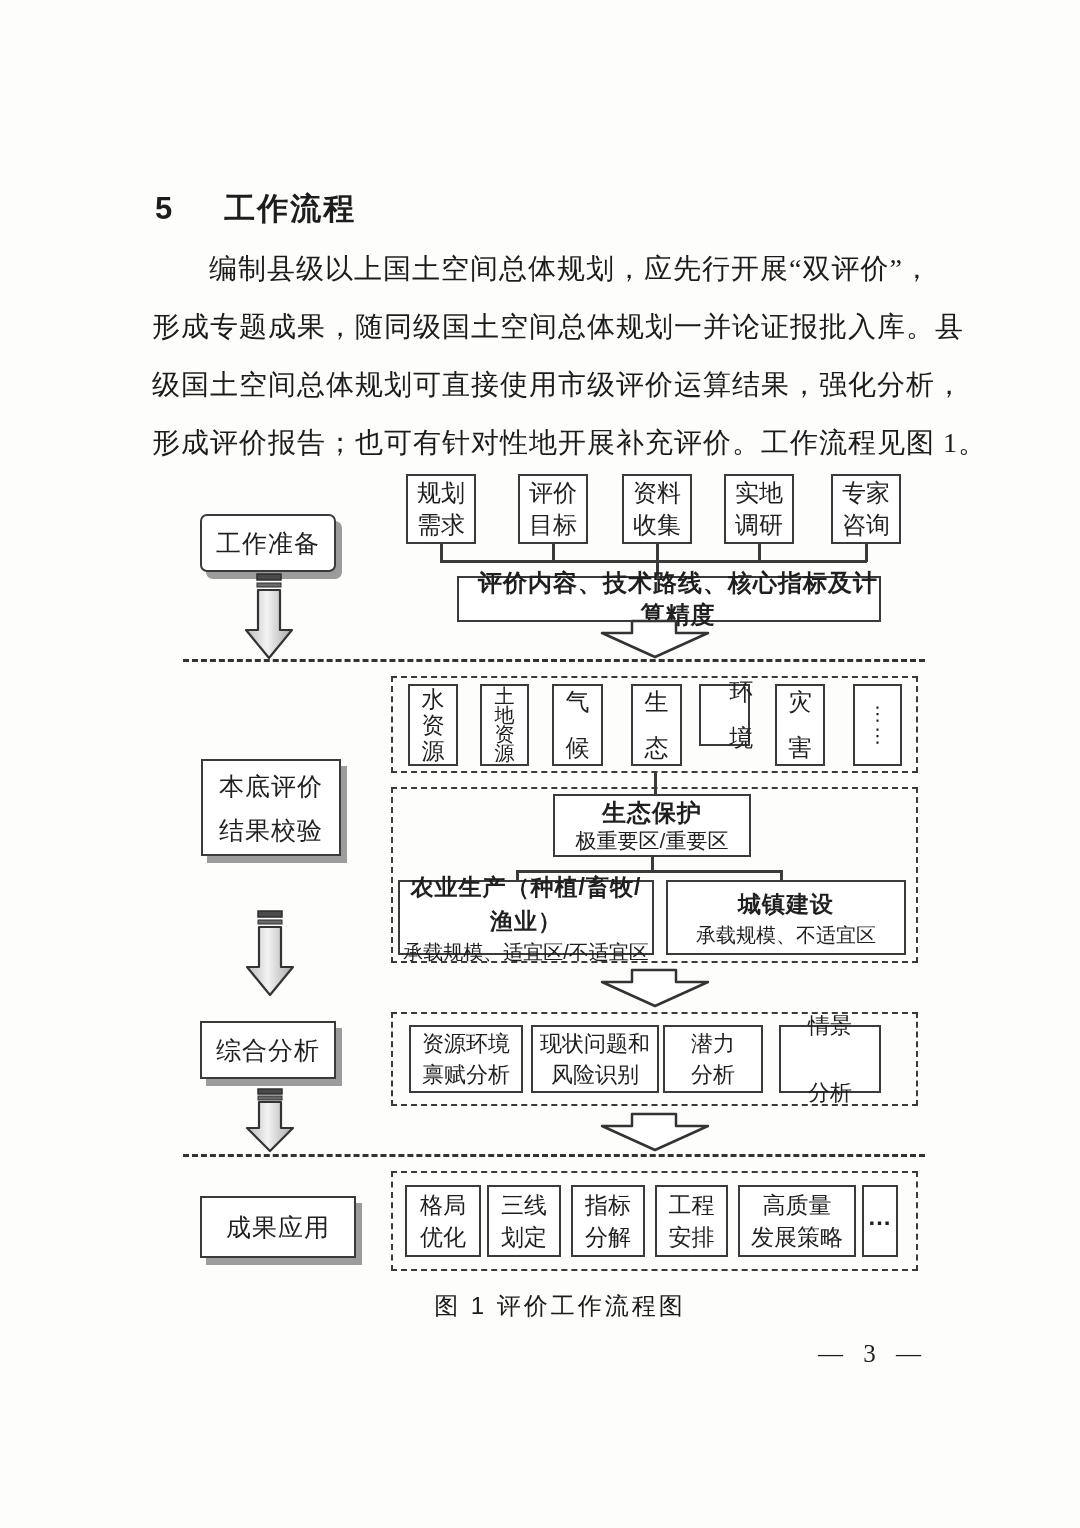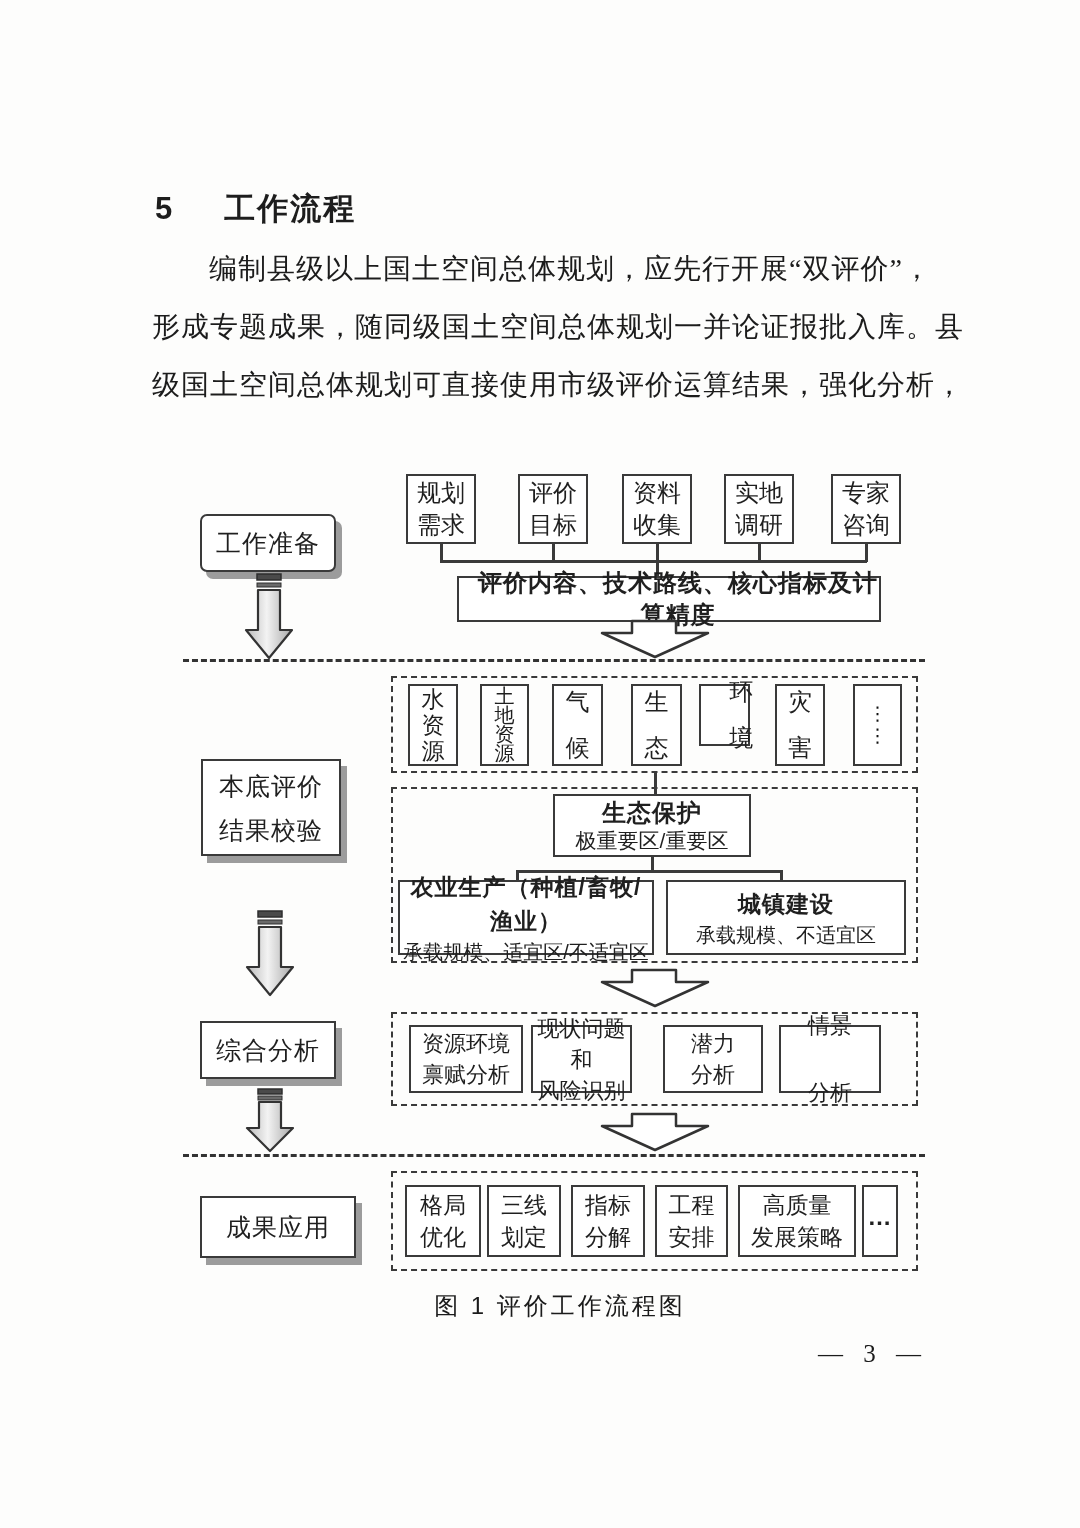--- a/index.html
+++ b/index.html
@@ -98,20 +98,21 @@
     </defs>
   </svg>
 
   <div class="heading">
     <span class="num">5</span><span>工作流程</span>
   </div>
   <div class="para">
     <div class="pline indent">编制县级以上国土空间总体规划，应先行开展“双评价”，</div>
     <div class="pline">形成专题成果，随同级国土空间总体规划一并论证报批入库。县</div>
     <div class="pline">级国土空间总体规划可直接使用市级评价运算结果，强化分析，</div>
+    <div class="pline">形成评价报告；也可有针对性地开展补充评价。工作流程见图 1。</div>
   </div>
 
   <div class="box shadow stage" style="left:200px;top:514px;width:136px;height:58px;border-radius:7px;">
     <div class="ln">工作准备</div>
   </div>
   <div class="box shadow stage" style="left:201px;top:759px;width:140px;height:97px;">
     <div class="ln">本底评价</div>
     <div class="ln">结果校验</div>
   </div>
   <div class="box shadow stage" style="left:200px;top:1021px;width:136px;height:58px;">
@@ -223,21 +224,21 @@
 
   <svg style="left:599px;top:968px;" width="112" height="41" viewBox="0 0 112 41">
     <path d="M33 2 H77 V14 H109 L56 38 L3 14 H33 Z" fill="#ffffff" stroke="#333" stroke-width="2.5" stroke-linejoin="round"></path>
   </svg>
 
   <div class="dashed" style="left:391px;top:1012px;width:527px;height:94px;"></div>
   <div class="box cell" style="left:409px;top:1025px;width:114px;height:68px;">
     <div class="ln">资源环境</div>
     <div class="ln">禀赋分析</div>
   </div>
-  <div class="box cell" style="left:531px;top:1025px;width:101px;height:68px;">
+  <div class="box cell" style="left:531px;top:1025px;width:128px;height:68px;">
     <div class="ln">现状问题和</div>
     <div class="ln">风险识别</div>
   </div>
   <div class="box cell" style="left:663px;top:1025px;width:100px;height:68px;">
     <div class="ln">潜力</div>
     <div class="ln">分析</div>
   </div>
   <div class="box cell" style="left:779px;top:1025px;width:102px;height:68px;gap:36px;">
     <div class="ln">情景</div>
     <div class="ln">分析</div>

